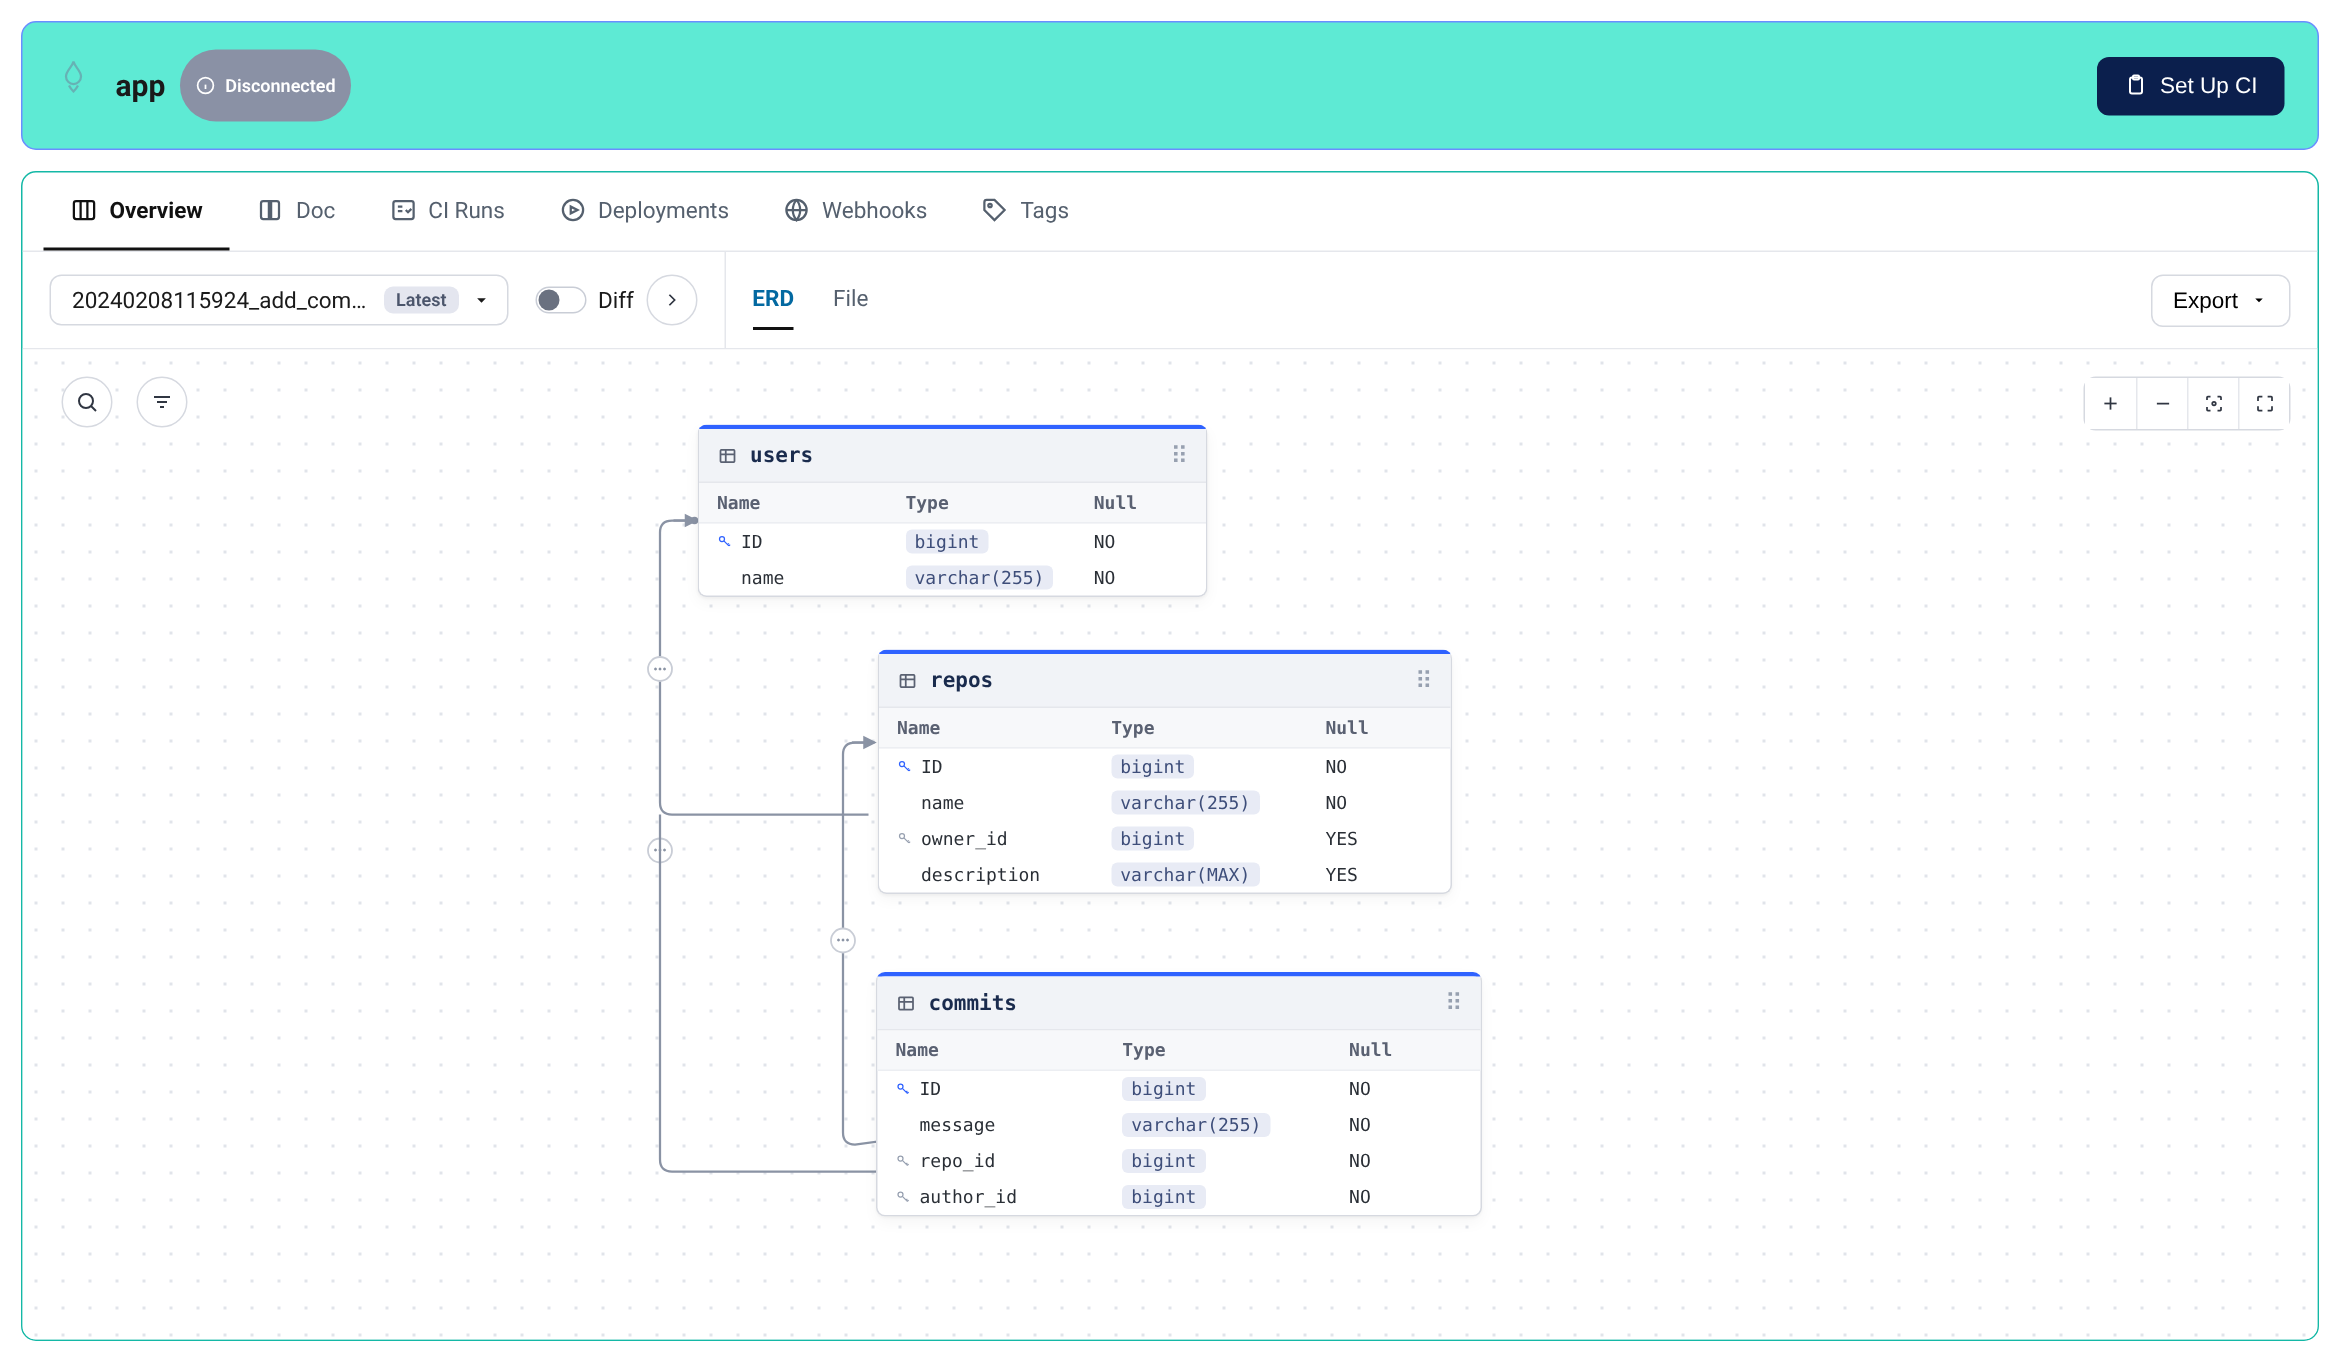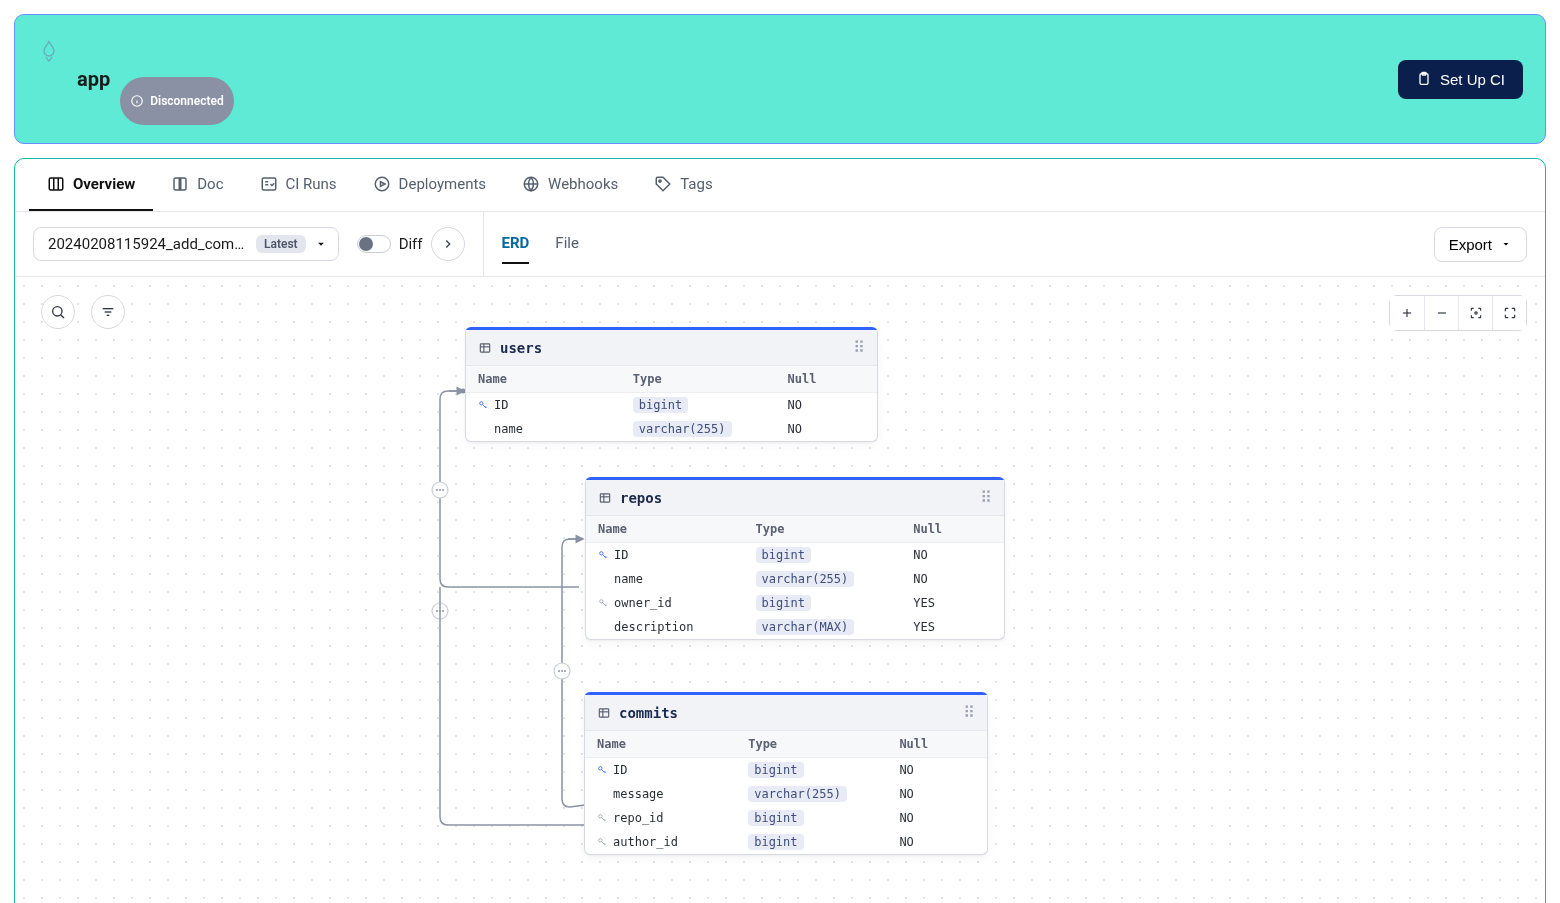--- a/index.html
+++ b/index.html
@@ -4,21 +4,21 @@
 <style>
 * { box-sizing: border-box; margin: 0; padding: 0; }
 body { font-family: -apple-system, BlinkMacSystemFont, "Segoe UI", Roboto, sans-serif; background: #fff; color: #1a1a1a; width: 1560px; height: 903px; overflow: hidden; }
 .mono { font-family: ui-monospace, "SFMono-Regular", "Menlo", "Consolas", monospace; }
 
 
 .banner { margin: 14px; border: 1px solid #6a8dff; background: #5eead4; border-radius: 10px; padding: 18px 22px; display: flex; align-items: center; justify-content: space-between; }
 .banner-left { display: flex; align-items: flex-start; gap: 16px; }
 .banner-logo { width: 24px; height: 24px; margin-top: 6px; opacity: .5; }
 .banner-texts h2 { font-size: 20px; font-weight: 700; display: inline-flex; align-items: center; gap: 10px; }
-.pill { display: inline-flex; align-items: flex-end; gap: 6px; background: #8a91a5; color: #fff; font-size: 12px; font-weight: 600; padding: 17px 10px; border-radius: 999px; margin-top: 44px; }
+.pill { display: inline-flex; align-items: flex-end; gap: 6px; background: #8a91a5; color: #fff; font-size: 12px; font-weight: 600; padding: 17px 10px; border-radius: 999px; }
 .pill svg { width: 14px; height: 14px; }
 .banner-texts p { margin-top: 6px; color: #3c4552; font-size: 15px; }
 .btn-primary { background: #0b1f4d; color: #fff; border: none; border-radius: 8px; padding: 11px 18px; font-size: 15px; font-weight: 500; display: inline-flex; align-items: flex-start; gap: 8px; cursor: pointer; }
 
 
 .card { margin: 0 14px 14px; border: 1px solid #14b8a6; border-radius: 10px; overflow: hidden; background: #fff; }
 
 
 .tabs { display: flex; align-items: center; gap: 0; padding: 0 14px; border-bottom: 1px solid #e5e7ec; }
 .tab { display: inline-flex; align-items: center; gap: 8px; padding: 16px 18px; color: #55606e; font-size: 15px; cursor: pointer; border-bottom: 2px solid transparent; }
@@ -236,21 +236,21 @@
       <path d="M 425 310 L 425 540 Q 425 548 433 548 L 600 548" fill="none" stroke="#8a93a4" stroke-width="1.5"></path>
 
       <path d="M 567 262 L 555 262 Q 547 262 547 270 L 547 522 Q 547 530 555 530 L 600 524" fill="none" stroke="#8a93a4" stroke-width="1.5"></path>
       <circle cx="547" cy="394" r="8" fill="#fff" stroke="#c9cdd6" stroke-width="1.2"></circle>
       <text x="547" y="397" text-anchor="middle" font-size="9" fill="#8a93a4">•••</text>
 
       <line x1="434" y1="114" x2="449" y2="114" stroke="#8a93a4" stroke-width="1.5" marker-end="url(#arr)"></line>
       <line x1="553" y1="262" x2="568" y2="262" stroke="#8a93a4" stroke-width="1.5" marker-end="url(#arr)"></line>
     </svg>
 
-    <div class="erd-node" style="left:450px; top:50px; width:413px;">
+    <div class="erd-node" style="left:450px; top:50px; width:340px;">
       <div class="erd-head">
         <span class="title mono">
             <svg width="14" height="14" viewBox="0 0 24 24" fill="none" stroke="#5a6172" stroke-width="2">
               <rect x="4" y="5" width="16" height="14" rx="1"></rect>
               <line x1="4" y1="10" x2="20" y2="10"></line>
               <line x1="10" y1="5" x2="10" y2="19"></line>
             </svg>
             <span>users</span>
           </span>
         <span class="drag">⠿</span>
@@ -276,21 +276,21 @@
       <span class="name">
               <span style="width:10px;display:inline-block"></span>
               <span>name</span>
             </span>
       <span class="type"><span>varchar(255)</span></span>
       <span>NO</span>
     </div>
         </div>
     </div>
 
-    <div class="erd-node" style="left:570px; top:200px; width:420px;">
+    <div class="erd-node" style="left:570px; top:200px; width:383px;">
       <div class="erd-head">
         <span class="title mono">
             <svg width="14" height="14" viewBox="0 0 24 24" fill="none" stroke="#5a6172" stroke-width="2">
               <rect x="4" y="5" width="16" height="14" rx="1"></rect>
               <line x1="4" y1="10" x2="20" y2="10"></line>
               <line x1="10" y1="5" x2="10" y2="19"></line>
             </svg>
             <span>repos</span>
           </span>
         <span class="drag">⠿</span>

